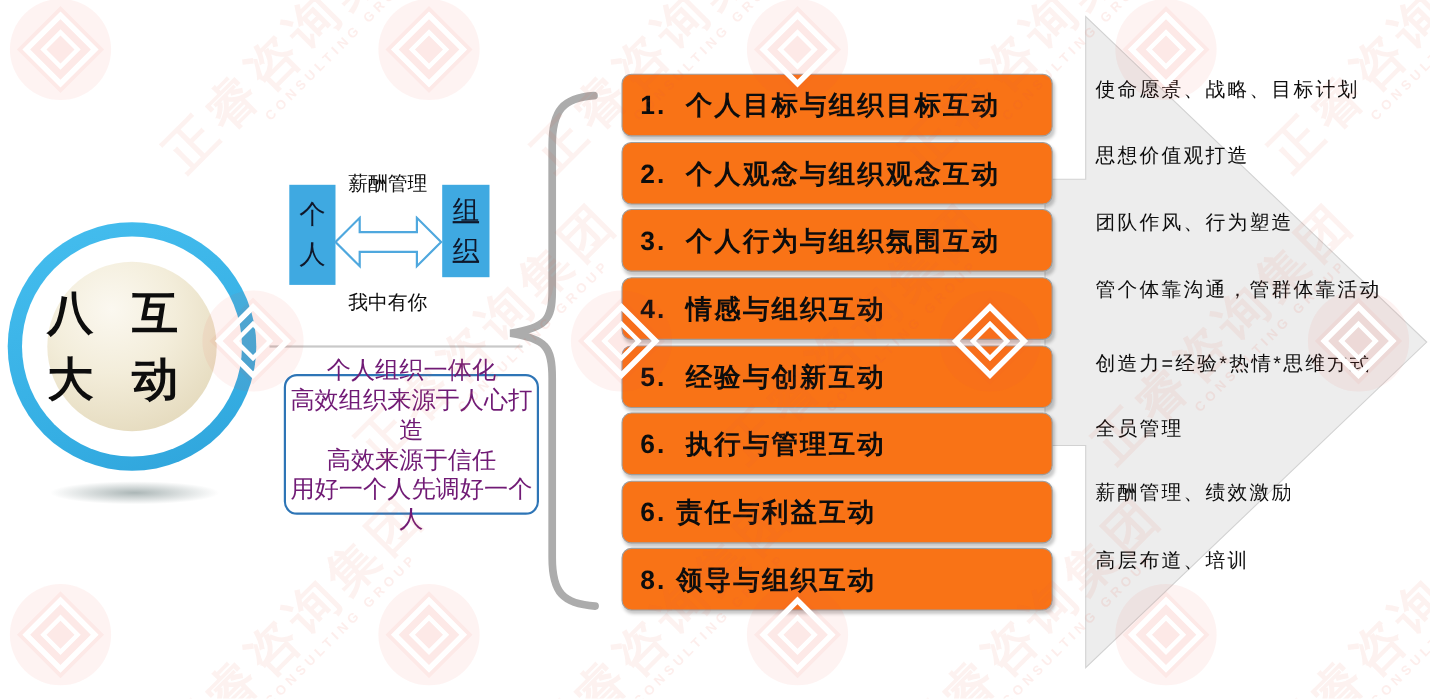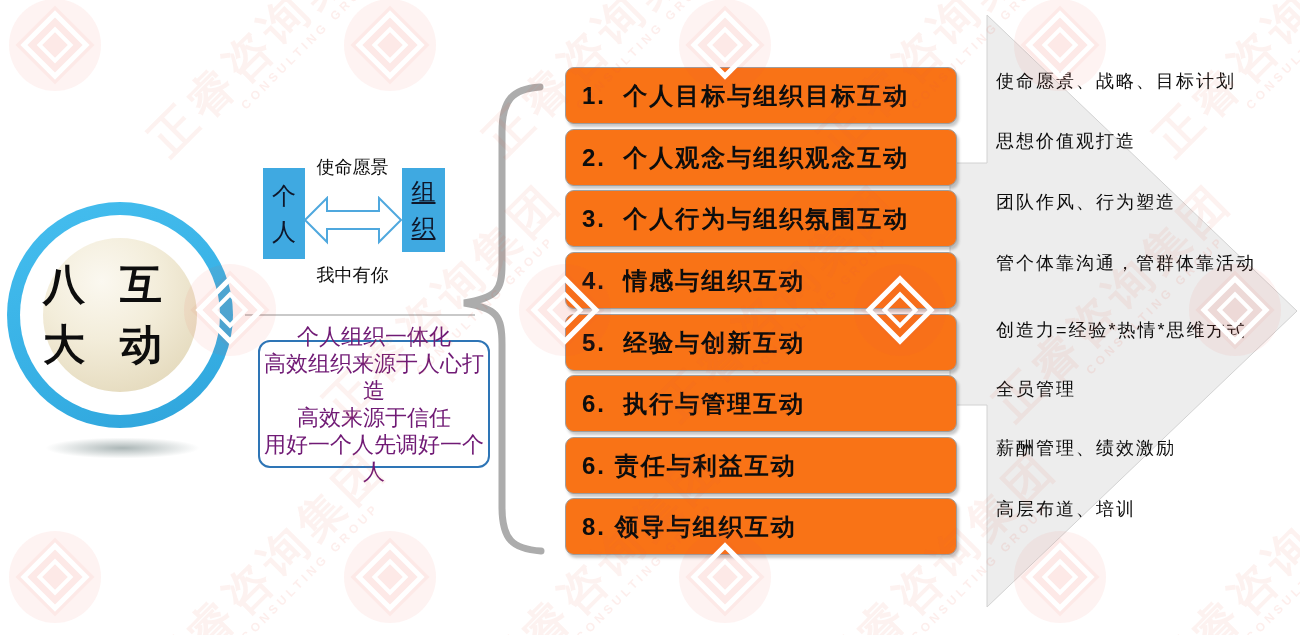--- a/index.html
+++ b/index.html
@@ -81,21 +81,21 @@
       <div class="circle-line">互动</div>
     </div>
   </div>
 </div>
 
 <div id="person-box" class="abs pair-box">个人</div>
 <div id="org-box" class="abs pair-box">组织</div>
 <svg id="pair-arrow" class="abs" width="100" height="50" viewBox="0 0 100 50">
   <polygon points="2,24 24,2 24,15 76,15 76,2 98,24 76,46 76,33 24,33 24,46" fill="#ffffff" stroke="#4FA8DE" stroke-width="2" stroke-linejoin="miter"></polygon>
 </svg>
-<div id="pair-label-top" class="abs pair-label">使命愿景</div>
+<div id="pair-label-top" class="abs pair-label">薪酬管理</div>
 <div id="pair-label-bottom" class="abs pair-label">我中有你</div>
 
 <div id="connector-line" class="abs"></div>
 
 <div id="note-box" class="abs">
   <div class="note-line">个人组织一体化</div>
   <div class="note-line">高效组织来源于人心打造</div>
   <div class="note-line">高效来源于信任</div>
   <div class="note-line">用好一个人先调好一个人</div>
 </div>

